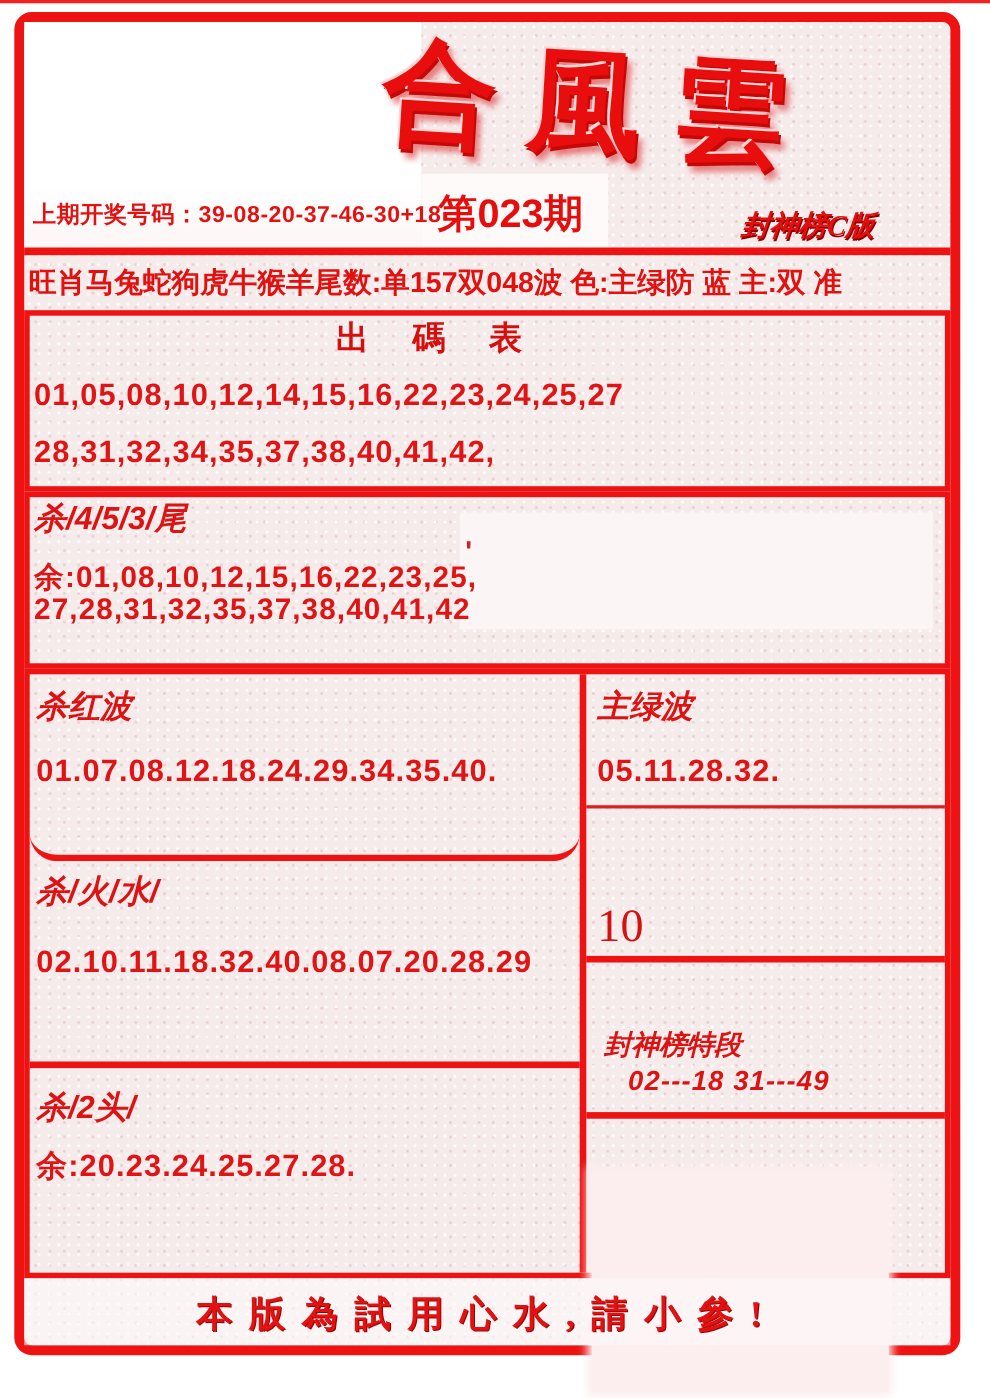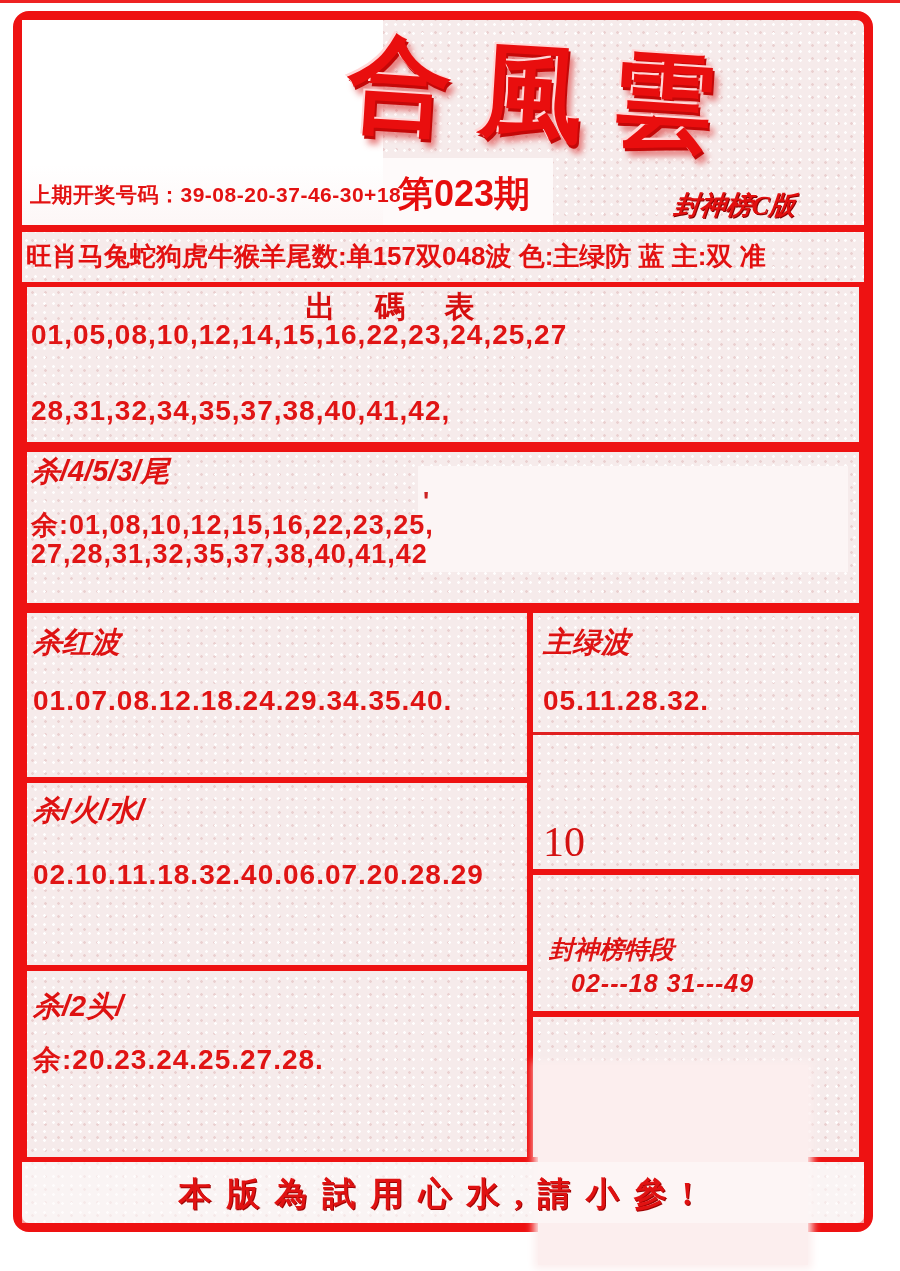--- a/index.html
+++ b/index.html
@@ -45,21 +45,21 @@
     font-weight:bold;font-size:30px;letter-spacing:16px;color:#d60e0e;}
   .numline{position:absolute;font-size:28px;font-weight:bold;color:#e01414;white-space:nowrap;letter-spacing:1px;}
   .box2{left:0;top:427px;right:0;height:161px;border:5px solid #ee1212;box-sizing:border-box;}
   .seclabel{position:absolute;font-size:29px;font-weight:bold;font-style:italic;color:#de1212;white-space:nowrap;}
   .box2-white{position:absolute;left:391px;top:14px;width:430px;height:106px;background:#fcf5f5;}
   .stray{position:absolute;left:396px;top:34px;font-size:26px;font-weight:bold;color:#c22;}
   
   .box3{left:0;top:588px;right:0;height:554px;border:5px solid #ee1212;box-sizing:border-box;display:flex;}
   .lcol{width:500px;border-right:6px solid #ee1212;display:flex;flex-direction:column;}
   .rcol{flex:1;display:flex;flex-direction:column;gap:36px;}
-  .lrow1{height:164px;border-bottom:6px solid #ee1212;position:relative;}
+  .lrow1{height:164px;border-bottom:6px solid #ee1212;position:relative;border-radius:25px;}
   .lrow2{height:182px;border-bottom:6px solid #ee1212;position:relative;}
   .lrow3{flex:1;position:relative;}
   .rrow1{height:119px;border-bottom:3px solid #e02020;position:relative;}
   .rrow2{height:98px;border-bottom:6px solid #ee1212;position:relative;}
   .rrow3{height:100px;border-bottom:6px solid #ee1212;position:relative;}
   .rrow4{flex:1;position:relative;}
   .ten{position:absolute;left:10px;top:50px;font-family:Liberation Serif, serif;font-size:42px;color:#d41111;line-height:1;}
   .seg-title{position:absolute;left:16px;top:22px;font-size:25px;font-weight:bold;font-style:italic;color:#dd1313;white-space:nowrap;}
   .seg-range{position:absolute;left:38px;top:58px;font-size:25px;font-weight:bold;font-style:italic;color:#dd1313;letter-spacing:1px;white-space:nowrap;}
   .pale-rect{position:absolute;left:5px;top:12px;width:270px;height:200px;background:#fceeee;box-shadow:0 0 8px 4px #fceeee;}
@@ -86,41 +86,41 @@
     <div class="abs issue">第023期</div>
     <div class="abs edition">封神榜C版</div>
     <div class="abs divider1"></div>
 
     <div class="abs zodiac">
       <div class="txt">旺肖马兔蛇狗虎牛猴羊尾数:单157双048波 色:主绿防 蓝 主:双 准</div>
     </div>
 
     <div class="abs box1">
       <div class="ttl">出 碼 表</div>
-      <div class="numline" style="left:4px;top:32px;">01,05,08,10,12,14,15,16,22,23,24,25,27</div>
+      <div class="numline" style="left:4px;top:56px;">01,05,08,10,12,14,15,16,22,23,24,25,27</div>
       <div class="numline" style="left:4px;top:108px;">28,31,32,34,35,37,38,40,41,42,</div>
     </div>
 
     <div class="abs box2">
       <div class="box2-white"></div>
       <div class="stray">'</div>
       <div class="seclabel" style="left:4px;top:0;">杀/4/5/3/尾</div>
       <div class="numline" style="left:4px;top:55px;font-size:27px;">余:01,08,10,12,15,16,22,23,25,</div>
       <div class="numline" style="left:4px;top:87px;font-size:27px;">27,28,31,32,35,37,38,40,41,42</div>
     </div>
 
     <div class="abs box3">
       <div class="lcol">
         <div class="lrow1">
           <div class="seclabel" style="left:6px;top:10px;">杀红波</div>
           <div class="numline" style="left:6px;top:72px;">01.07.08.12.18.24.29.34.35.40.</div>
         </div>
         <div class="lrow2">
           <div class="seclabel" style="left:6px;top:8px;">杀/火/水/</div>
-          <div class="numline" style="left:6px;top:76px;">02.10.11.18.32.40.06.07.20.28.29</div>
+          <div class="numline" style="left:6px;top:76px;">02.10.11.18.32.40.08.07.20.28.29</div>
         </div>
         <div class="lrow3">
           <div class="seclabel" style="left:6px;top:16px;">杀/2头/</div>
           <div class="numline" style="left:6px;top:70px;">余:20.23.24.25.27.28.</div>
         </div>
       </div>
       <div class="rcol">
         <div class="rrow1">
           <div class="seclabel" style="left:10px;top:10px;">主绿波</div>
           <div class="numline" style="left:10px;top:72px;">05.11.28.32.</div>

